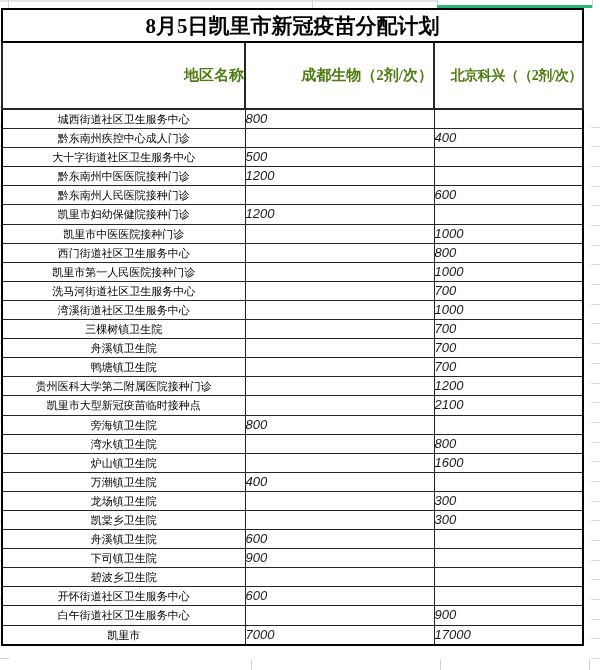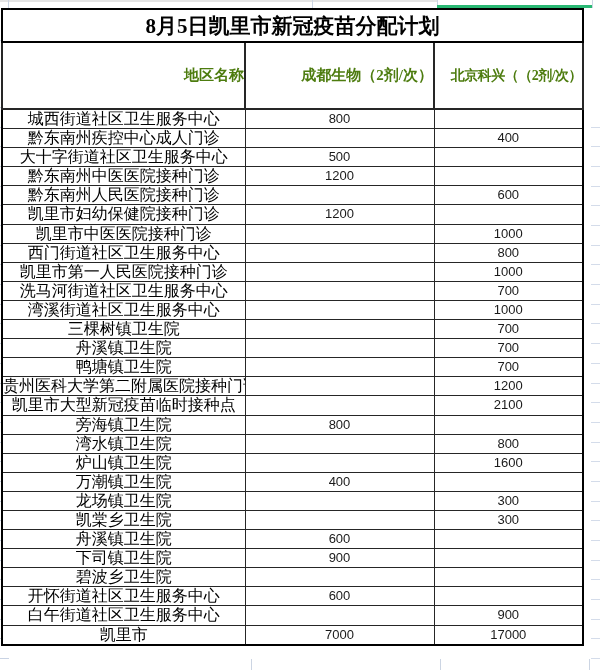--- a/index.html
+++ b/index.html
@@ -44,26 +44,26 @@
   td.header-cell{
     height:65px;text-align:right;vertical-align:middle;
     font-family:"Liberation Serif","DejaVu Serif",serif;
     font-weight:bold;font-size:15px;color:#4d7c0f;
     border-width:2px;
   }
   td.header-cell.tight{font-size:14px;letter-spacing:-0.5px;border-radius:16px;}
   td.name-cell{
     height:18.1px;line-height:18.1px;text-align:center;vertical-align:middle;
     font-family:"Liberation Serif","DejaVu Serif",serif;
-    font-size:16px;color:#000;
+    font-size:11px;color:#000;
   }
   td.num-cell{
-    height:18.1px;line-height:18.1px;text-align:center;vertical-align:middle;
+    height:18.1px;line-height:18.1px;vertical-align:middle;
     font-family:"Liberation Sans","DejaVu Sans",sans-serif;
-    font-size:13px;color:#1a1a1a;
+    font-size:13px;color:#1a1a1a;font-style:italic;
   }
 </style>
 </head>
 <body>
 
 <div class="top-hairline"></div>
 <div class="selection-line"></div>
 <div class="vgrid" style="left:8px;top:0;height:8px;"></div>
 <div class="vgrid" style="left:312px;top:0;height:8px;"></div>
 <div class="vgrid" style="left:437px;top:0;height:5px;"></div>

